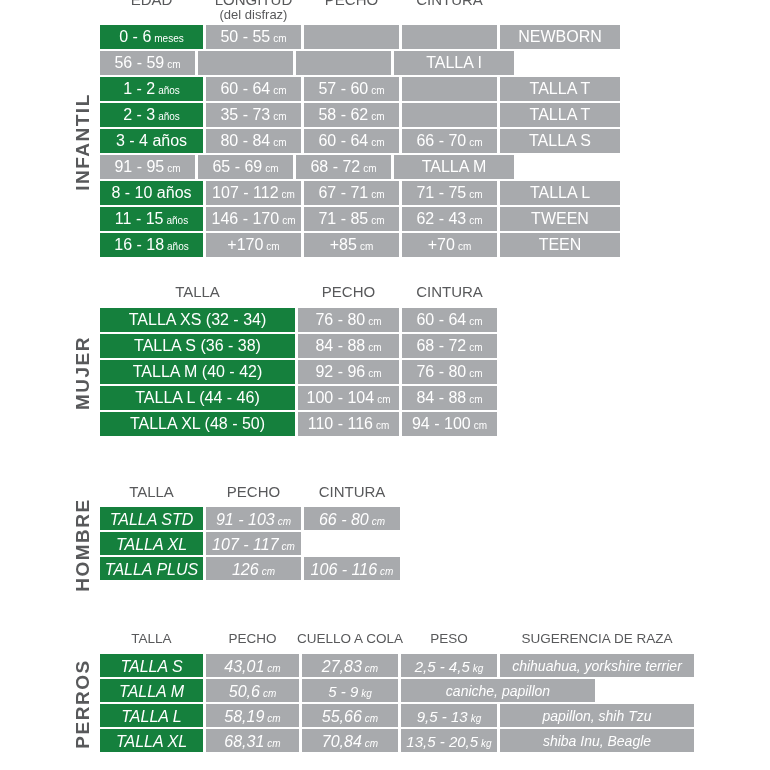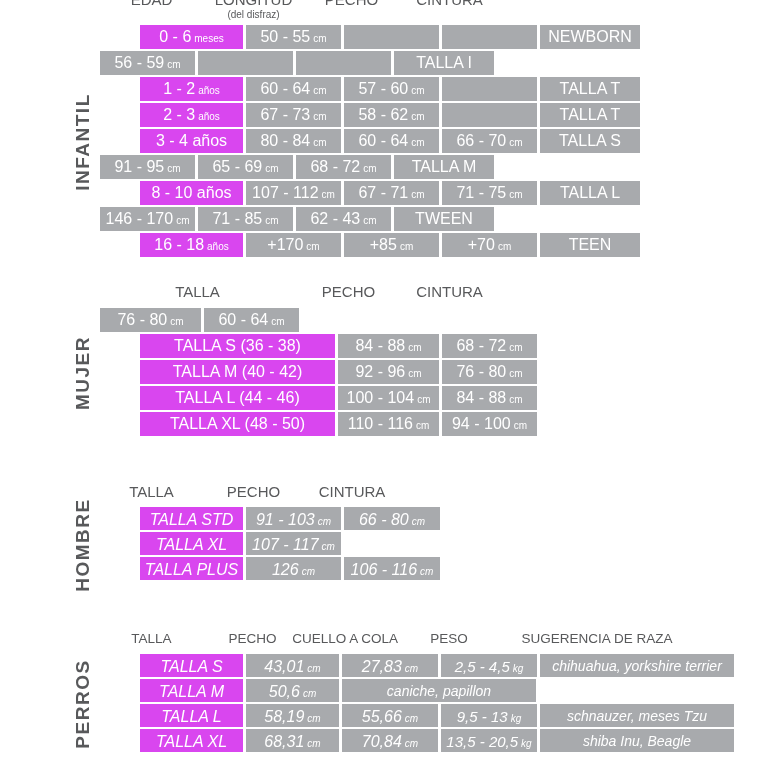--- a/index.html
+++ b/index.html
@@ -11,54 +11,54 @@
   #sec-infantil { top:0; }
   #sec-mujer    { top:283px; }
   #sec-hombre   { top:483px; }
   #sec-perros   { top:630px; }
 
   .thead { position:absolute; left:0; top:0; display:flex; gap:3px; }
   #sec-infantil .thead { top:-9px; }
   .hcell { display:flex; flex-direction:column; align-items:center; color:#58595b; }
   .hlabel { line-height:17px; font-size:15px; white-space:nowrap; }
   #sec-perros .hlabel { font-size:13.5px; }
-  .hsub { line-height:13px; font-size:10px; white-space:nowrap; }
+  .hsub { line-height:13px; font-size:13px; white-space:nowrap; }
 
   .tbody { position:absolute; left:0; }
   #sec-infantil .tbody { top:25px; }
   #sec-mujer .tbody    { top:25px; }
   #sec-hombre .tbody   { top:24px; }
   #sec-perros .tbody   { top:24px; }
 
   .row { display:flex; gap:3px; margin-bottom:2px; }
   .cell {
     height:24px; line-height:24px; text-align:center;
     background:#a8aaad; color:#ffffff; font-size:16px; white-space:nowrap;
     overflow:hidden;
   }
   #sec-hombre .cell, #sec-perros .cell { height:23px; line-height:25px;font-style:italic; }
-  .cell.dark { background:#d946ef;margin-left:40px; }
+  .cell.dark { background:#15803d; }
   .unit { font-size:10px; margin-left:3px; }
 
   
   #sec-infantil .c0 { width:103px; }
   #sec-infantil .c1, #sec-infantil .c2, #sec-infantil .c3 { width:95px; }
-  #sec-infantil .c4 { width:100px; }
+  #sec-infantil .c4 { width:120px; }
 
   #sec-mujer .c0 { width:195px; }
   #sec-mujer .c1 { width:101px; }
   #sec-mujer .c2 { width:95px; }
 
   #sec-hombre .c0 { width:103px; }
   #sec-hombre .c1 { width:95px; }
   #sec-hombre .c2 { width:96px; }
 
   #sec-perros .c0 { width:103px; }
   #sec-perros .c1 { width:93px; }
-  #sec-perros .c2 { width:96px;align-items:flex-end; }
+  #sec-perros .c2 { width:96px; }
   #sec-perros .c3 { width:96px;justify-content:center; }
   #sec-perros .c4 { width:194px; font-size:14px; }
   #sec-perros .cell.c3 { font-size:15px; }
 
   .vlabel {
     position:absolute; left:-17px; top:50%;
     transform:translate(-50%,-50%) rotate(-90deg);
     color:#58595b; font-size:19px; font-weight:bold;
     letter-spacing:1.5px; white-space:nowrap;
   }
@@ -104,21 +104,21 @@
         </div>
         <div class="row">
           <div class="cell c0 dark"><span class="val">1 - 2</span><span class="unit">años</span></div>
           <div class="cell c1"><span class="val">60 - 64</span><span class="unit">cm</span></div>
           <div class="cell c2"><span class="val">57 - 60</span><span class="unit">cm</span></div>
           <div class="cell c3"></div>
           <div class="cell c4"><span class="val">TALLA T</span></div>
         </div>
         <div class="row">
           <div class="cell c0 dark"><span class="val">2 - 3</span><span class="unit">años</span></div>
-          <div class="cell c1"><span class="val">67 - 73</span><span class="unit">cm</span></div>
+          <div class="cell c1"><span class="val">35 - 73</span><span class="unit">cm</span></div>
           <div class="cell c2"><span class="val">58 - 62</span><span class="unit">cm</span></div>
           <div class="cell c3"></div>
           <div class="cell c4"><span class="val">TALLA T</span></div>
         </div>
         <div class="row">
           <div class="cell c0 dark"><span class="val">3 - 4 años</span></div>
           <div class="cell c1"><span class="val">80 - 84</span><span class="unit">cm</span></div>
           <div class="cell c2"><span class="val">60 - 64</span><span class="unit">cm</span></div>
           <div class="cell c3"><span class="val">66 - 70</span><span class="unit">cm</span></div>
           <div class="cell c4"><span class="val">TALLA S</span></div>
@@ -130,20 +130,21 @@
           <div class="cell c4"><span class="val">TALLA M</span></div>
         </div>
         <div class="row">
           <div class="cell c0 dark"><span class="val">8 - 10 años</span></div>
           <div class="cell c1"><span class="val">107 - 112</span><span class="unit">cm</span></div>
           <div class="cell c2"><span class="val">67 - 71</span><span class="unit">cm</span></div>
           <div class="cell c3"><span class="val">71 - 75</span><span class="unit">cm</span></div>
           <div class="cell c4"><span class="val">TALLA L</span></div>
         </div>
         <div class="row">
+          <div class="cell c0 dark"><span class="val">11 - 15</span><span class="unit">años</span></div>
           <div class="cell c1"><span class="val">146 - 170</span><span class="unit">cm</span></div>
           <div class="cell c2"><span class="val">71 - 85</span><span class="unit">cm</span></div>
           <div class="cell c3"><span class="val">62 - 43</span><span class="unit">cm</span></div>
           <div class="cell c4"><span class="val">TWEEN</span></div>
         </div>
         <div class="row">
           <div class="cell c0 dark"><span class="val">16 - 18</span><span class="unit">años</span></div>
           <div class="cell c1"><span class="val">+170</span><span class="unit">cm</span></div>
           <div class="cell c2"><span class="val">+85</span><span class="unit">cm</span></div>
           <div class="cell c3"><span class="val">+70</span><span class="unit">cm</span></div>
@@ -160,20 +161,21 @@
         <div class="hcell c1">
           <div class="hlabel">PECHO</div>
         </div>
         <div class="hcell c2">
           <div class="hlabel">CINTURA</div>
         </div>
       </div>
     <div class="tbody">
       <div class="vlabel">MUJER</div>
     <div class="row">
+          <div class="cell c0 dark"><span class="val">TALLA XS (32 - 34)</span></div>
           <div class="cell c1"><span class="val">76 - 80</span><span class="unit">cm</span></div>
           <div class="cell c2"><span class="val">60 - 64</span><span class="unit">cm</span></div>
         </div>
         <div class="row">
           <div class="cell c0 dark"><span class="val">TALLA S (36 - 38)</span></div>
           <div class="cell c1"><span class="val">84 - 88</span><span class="unit">cm</span></div>
           <div class="cell c2"><span class="val">68 - 72</span><span class="unit">cm</span></div>
         </div>
         <div class="row">
           <div class="cell c0 dark"><span class="val">TALLA M (40 - 42)</span></div>
@@ -247,28 +249,29 @@
     <div class="row">
           <div class="cell c0 dark"><span class="val">TALLA S</span></div>
           <div class="cell c1"><span class="val">43,01</span><span class="unit">cm</span></div>
           <div class="cell c2"><span class="val">27,83</span><span class="unit">cm</span></div>
           <div class="cell c3"><span class="val">2,5 - 4,5</span><span class="unit">kg</span></div>
           <div class="cell c4"><span class="val">chihuahua, yorkshire terrier</span></div>
         </div>
         <div class="row">
           <div class="cell c0 dark"><span class="val">TALLA M</span></div>
           <div class="cell c1"><span class="val">50,6</span><span class="unit">cm</span></div>
+          <div class="cell c3"><span class="val">5 - 9</span><span class="unit">kg</span></div>
           <div class="cell c4"><span class="val">caniche, papillon</span></div>
         </div>
         <div class="row">
           <div class="cell c0 dark"><span class="val">TALLA L</span></div>
           <div class="cell c1"><span class="val">58,19</span><span class="unit">cm</span></div>
           <div class="cell c2"><span class="val">55,66</span><span class="unit">cm</span></div>
           <div class="cell c3"><span class="val">9,5 - 13</span><span class="unit">kg</span></div>
-          <div class="cell c4"><span class="val">schnauzer, meses Tzu</span></div>
+          <div class="cell c4"><span class="val">papillon, shih Tzu</span></div>
         </div>
         <div class="row">
           <div class="cell c0 dark"><span class="val">TALLA XL</span></div>
           <div class="cell c1"><span class="val">68,31</span><span class="unit">cm</span></div>
           <div class="cell c2"><span class="val">70,84</span><span class="unit">cm</span></div>
           <div class="cell c3"><span class="val">13,5 - 20,5</span><span class="unit">kg</span></div>
           <div class="cell c4"><span class="val">shiba Inu, Beagle</span></div>
         </div>
       </div>
   </div>

